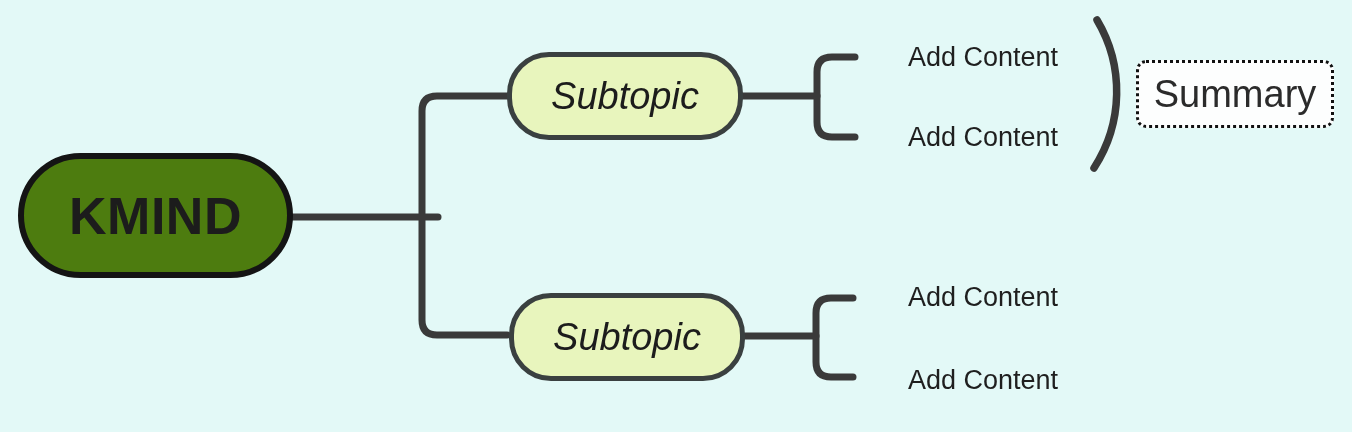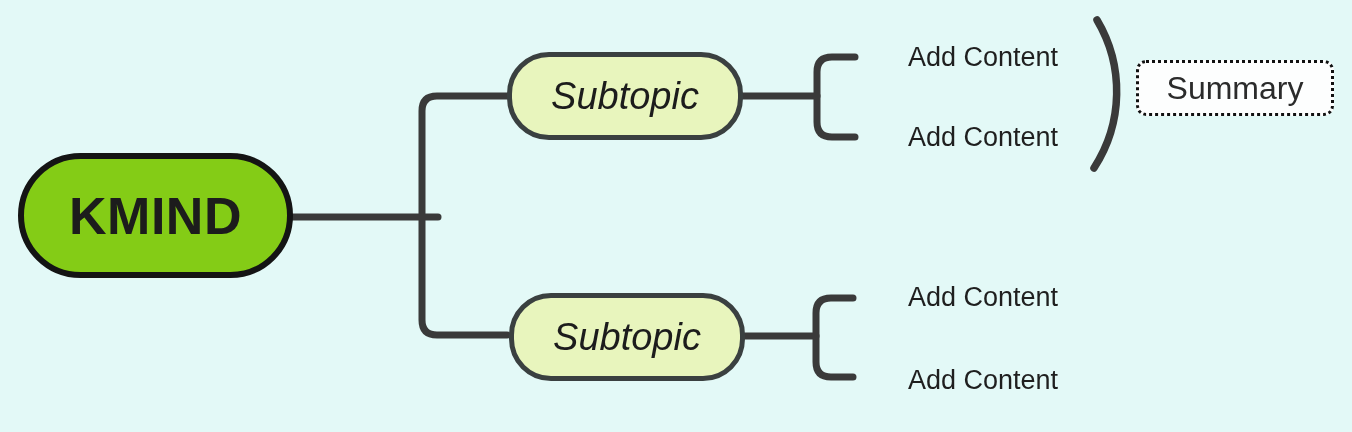--- a/index.html
+++ b/index.html
@@ -41,21 +41,21 @@
     align-items: center;
     justify-content: center;
     color: #1c1c1c;
     cursor: pointer;
   }
   .node.root {
     left: 18px;
     top: 153px;
     width: 275px;
     height: 125px;
-    background: #84cc16;
+    background: #4d7c0f;
     border: 6px solid #141414;
     border-radius: 63px;
     font-size: 52px;
     font-weight: bold;
     letter-spacing: 0.5px;
   }
   .node.subtopic {
     width: 236px;
     height: 88px;
     background: #e8f5bd;
@@ -80,25 +80,25 @@
     margin-left: 44px;
   }
   .leaf.pos-1 { top: 35px; }
   .leaf.pos-2 { top: 115px; }
   .leaf.pos-3 { top: 275px; }
   .leaf.pos-4 { top: 358px; }
   .node.summary {
     left: 1136px;
     top: 60px;
     width: 198px;
-    height: 56px;
+    height: 68px;
     background: #fdfefe;
     border: 3px dotted #111111;
     border-radius: 10px;
-    font-size: 32px;
+    font-size: 38px;
     color: #2b2b2b;
   }
   .label { pointer-events: none; }
 </style>
 </head>
 <body>
 
 <div class="canvas">
 
   <svg class="wires" viewBox="0 0 1352 432" xmlns="http://www.w3.org/2000/svg">

